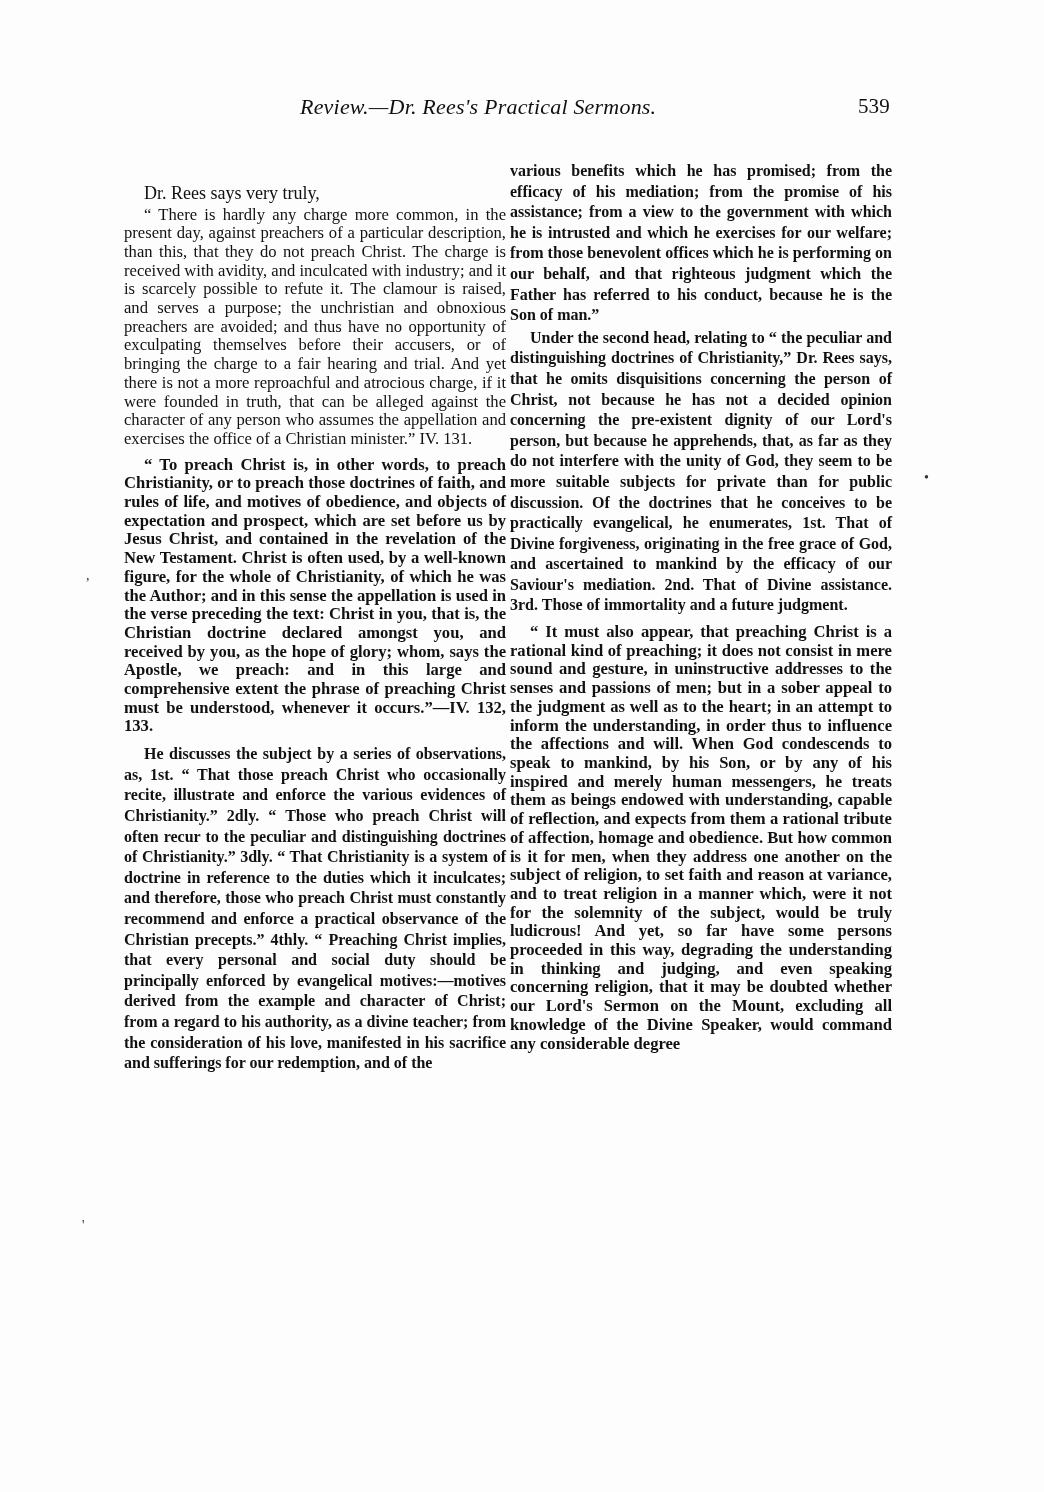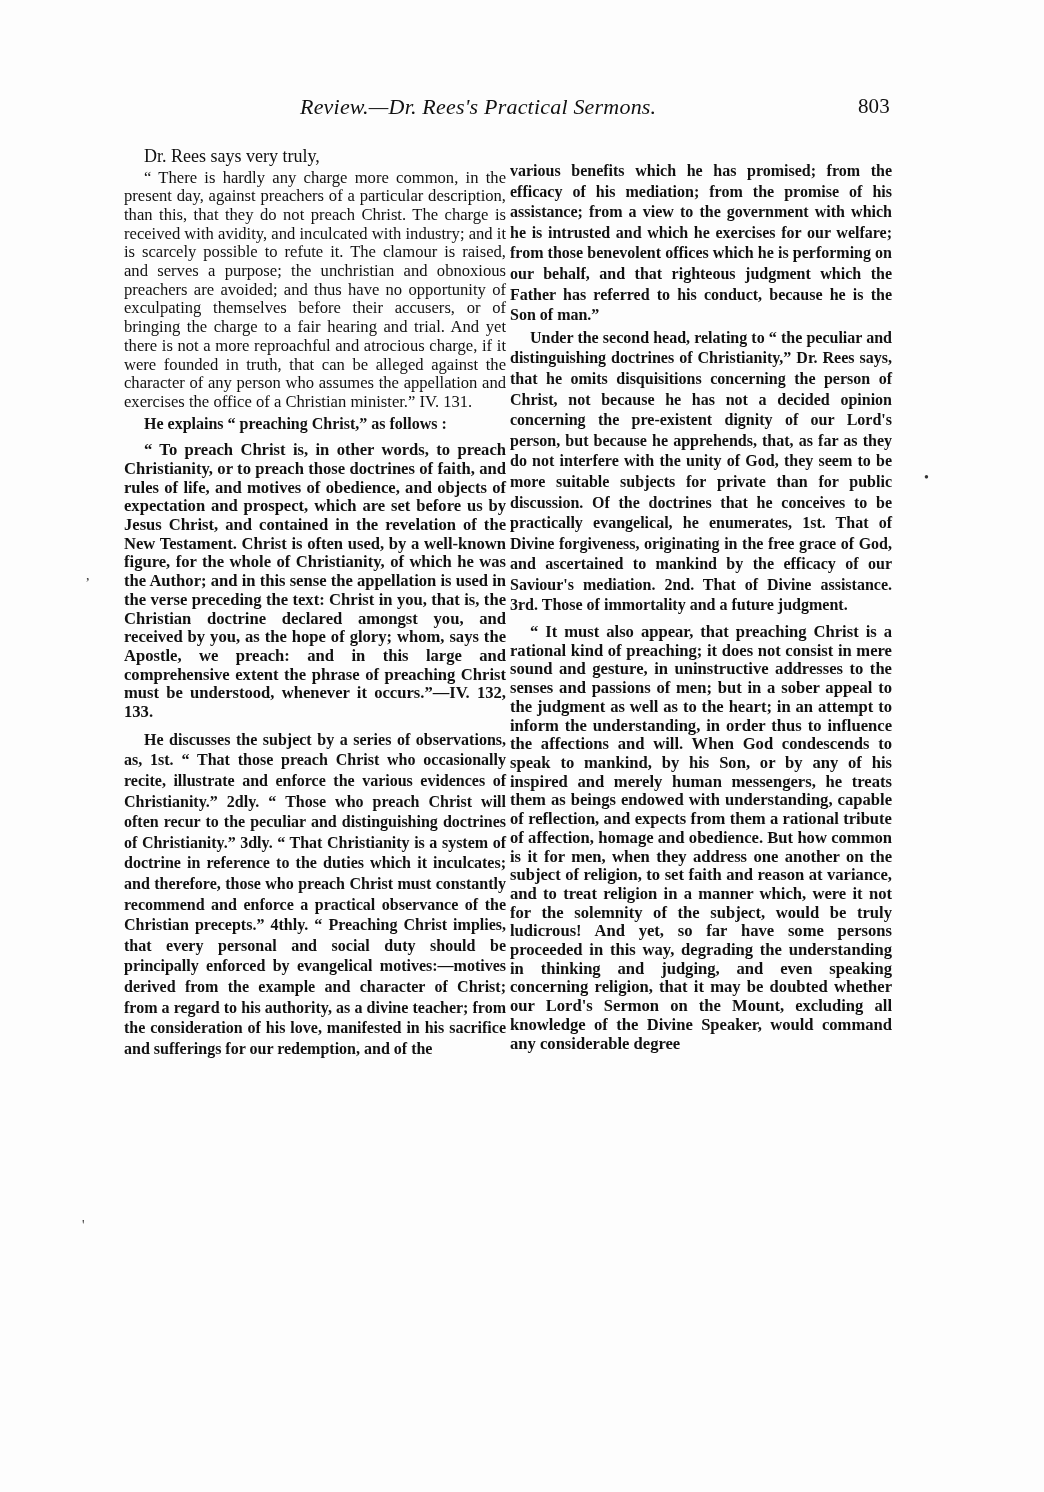--- a/index.html
+++ b/index.html
@@ -52,20 +52,21 @@
     .column p {
       margin: 0;
     }
     .para {
       text-indent: 20px;
     }
     .para.lead {
       font-size: 18px;
       line-height: 20.5px;
       margin-bottom: 2px;
+      margin-top: 37px;
     }
     .para.body {
       font-size: 16px;
       line-height: 20.6px;
       margin-top: 3px;
       font-weight: bold;
     }
     .quote {
       text-indent: 20px;
       margin-top: 0;
@@ -81,27 +82,26 @@
       position: absolute;
       font-size: 14px;
       color: #333;
     }
   </style>
 </head>
 <body>
 
 <div class="running-head">
   <span class="title">Review.—Dr. Rees's Practical Sermons.</span>
-  <span class="folio">803</span>
+  <span class="folio">539</span>
 </div>
 
 <div class="column col-left">
   <p class="para lead">Dr. Rees says very truly,</p>
   <p class="quote">“ There is hardly any charge more common, in the present day, against preachers of a particular description, than this, that they do not preach Christ. The charge is received with avidity, and inculcated with industry; and it is scarcely possible to refute it. The clamour is raised, and serves a purpose; the unchristian and obnoxious preachers are avoided; and thus have no opportunity of exculpating themselves before their accusers, or of bringing the charge to a fair hearing and trial. And yet there is not a more reproachful and atrocious charge, if it were founded in truth, that can be alleged against the character of any person who assumes the appellation and exercises the office of a Christian minister.” IV. 131.</p>
-  <p class="para body gap-sm">He explains “ preaching Christ,” as follows :</p>
   <p class="quote spaced">“ To preach Christ is, in other words, to preach Christianity, or to preach those doctrines of faith, and rules of life, and motives of obedience, and objects of expectation and prospect, which are set before us by Jesus Christ, and contained in the revelation of the New Testament. Christ is often used, by a well-known figure, for the whole of Christianity, of which he was the Author; and in this sense the appellation is used in the verse preceding the text: Christ in you, that is, the Christian doctrine declared amongst you, and received by you, as the hope of glory; whom, says the Apostle, we preach: and in this large and comprehensive extent the phrase of preaching Christ must be understood, whenever it occurs.”—IV. 132, 133.</p>
   <p class="para body gap-md">He discusses the subject by a series of observations, as, 1st. “ That those preach Christ who occasionally recite, illustrate and enforce the various evidences of Christianity.” 2dly. “ Those who preach Christ will often recur to the peculiar and distinguishing doctrines of Christianity.” 3dly. “ That Christianity is a system of doctrine in reference to the duties which it inculcates; and therefore, those who preach Christ must constantly recommend and enforce a practical observance of the Christian precepts.” 4thly. “ Preaching Christ implies, that every personal and social duty should be principally enforced by evangelical motives:—motives derived from the example and character of Christ; from a regard to his authority, as a divine teacher; from the consideration of his love, manifested in his sacrifice and sufferings for our redemption, and of the</p>
 </div>
 
 <div class="column col-right">
   <p class="para body right-quote-first">various benefits which he has promised; from the efficacy of his mediation; from the promise of his assistance; from a view to the government with which he is intrusted and which he exercises for our welfare; from those benevolent offices which he is performing on our behalf, and that righteous judgment which the Father has referred to his conduct, because he is the Son of man.”</p>
   <p class="para body gap-sm">Under the second head, relating to “ the peculiar and distinguishing doctrines of Christianity,” Dr. Rees says, that he omits disquisitions concerning the person of Christ, not because he has not a decided opinion concerning the pre-existent dignity of our Lord's person, but because he apprehends, that, as far as they do not interfere with the unity of God, they seem to be more suitable subjects for private than for public discussion. Of the doctrines that he conceives to be practically evangelical, he enumerates, 1st. That of Divine forgiveness, originating in the free grace of God, and ascertained to mankind by the efficacy of our Saviour's mediation. 2nd. That of Divine assistance. 3rd. Those of immortality and a future judgment.</p>
   <p class="quote spaced">“ It must also appear, that preaching Christ is a rational kind of preaching; it does not consist in mere sound and gesture, in uninstructive addresses to the senses and passions of men; but in a sober appeal to the judgment as well as to the heart; in an attempt to inform the understanding, in order thus to influence the affections and will. When God condescends to speak to mankind, by his Son, or by any of his inspired and merely human messengers, he treats them as beings endowed with understanding, capable of reflection, and expects from them a rational tribute of affection, homage and obedience. But how common is it for men, when they address one another on the subject of religion, to set faith and reason at variance, and to treat religion in a manner which, were it not for the solemnity of the subject, would be truly ludicrous! And yet, so far have some persons proceeded in this way, degrading the understanding in thinking and judging, and even speaking concerning religion, that it may be doubted whether our Lord's Sermon on the Mount, excluding all knowledge of the Divine Speaker, would command any considerable degree</p>
 </div>
 

